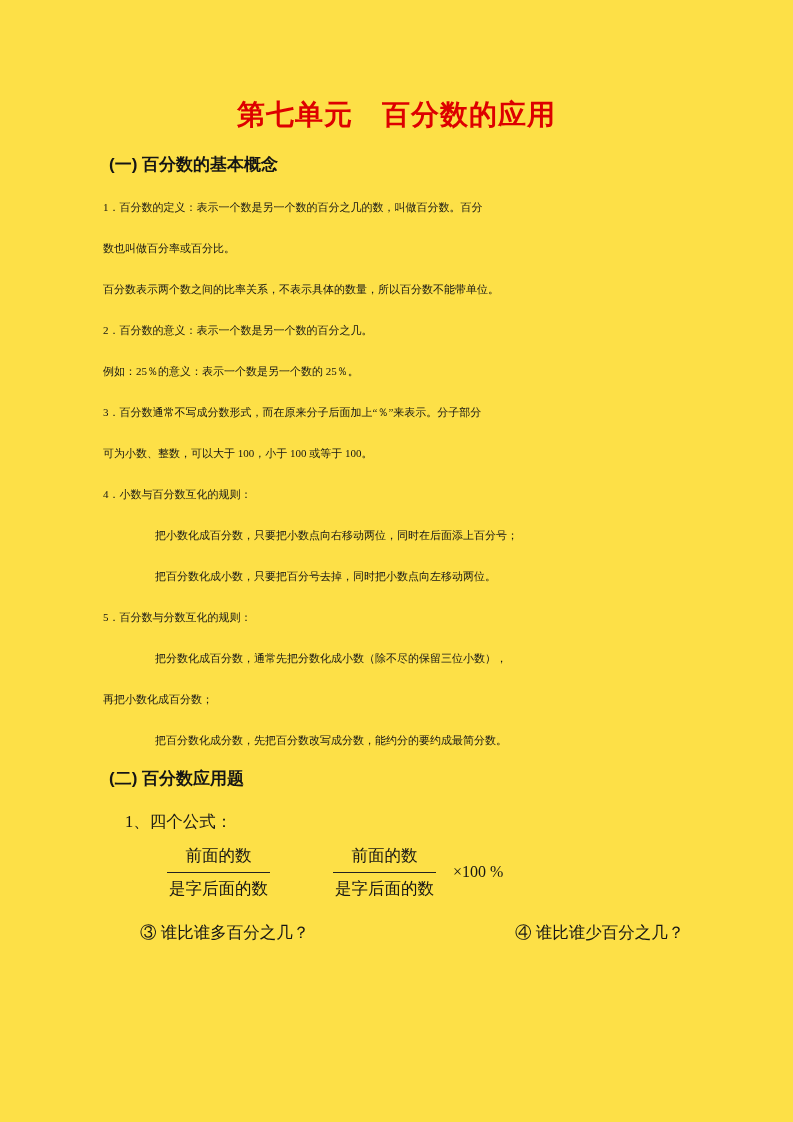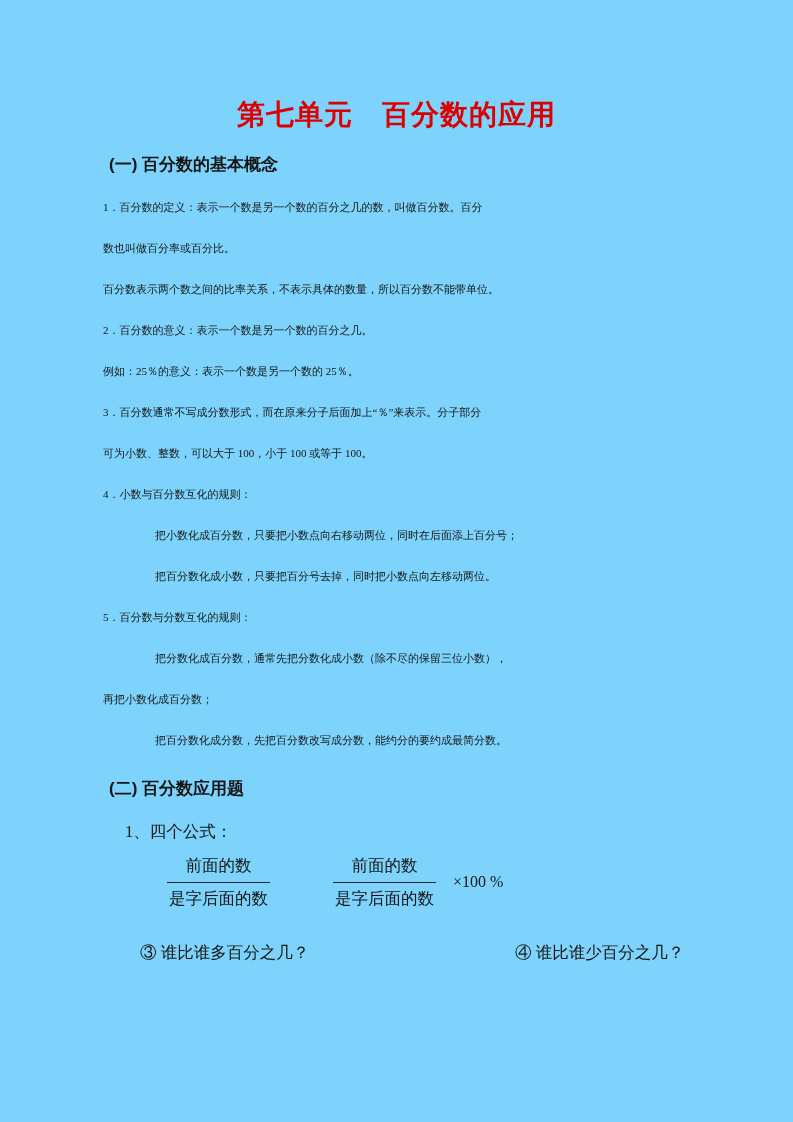--- a/index.html
+++ b/index.html
@@ -6,21 +6,21 @@
   body {
     width: 793px; height: 1122px;
     background: #ffffff;
     font-family: "Liberation Serif", serif;
     color: #151515;
     overflow: hidden;
   }
   .page {
     position: relative;
     width: 793px; height: 1122px;
-    background: #7dd3fc;
+    background: #fde047;
     overflow: hidden;
   }
   .doc-title {
     margin: 94px 0 0 0;
     text-align: center;
     font-family: "Liberation Sans", sans-serif;
     font-weight: bold;
     font-size: 28px;
     line-height: 42px;
     letter-spacing: 1px;
@@ -29,21 +29,21 @@
   .content { padding: 0 96px 0 103px; }
   .section-heading {
     font-family: "Liberation Sans", sans-serif;
     font-weight: bold;
     font-size: 17px;
     line-height: 20px;
     margin-left: 6px;
     white-space: nowrap;
   }
   .heading-1 { margin-top: 19px; }
-  .heading-2 { margin-top: 18px; }
+  .heading-2 { margin-top: 8px; }
   .lines { margin-top: 12px; }
   .line {
     height: 41px; line-height: 41px;
     font-size: 11px;
     white-space: nowrap;
   }
   .line.indent { padding-left: 52px; }
   .intro-line {
     margin-top: 12px; margin-left: 22px;
     height: 41px; line-height: 41px;
@@ -64,21 +64,21 @@
   .frac {
     display: inline-flex; flex-direction: column; align-items: center;
     font-size: 16.5px; line-height: 20px;
   }
   .frac .num { padding: 0 2px 6px 2px; }
   .frac .den { border-top: 1.5px solid #222; padding: 6px 2px 0 2px; }
   .frac-2 { margin-left: 55px; }
   .multiplier { margin-left: 9px; font-size: 16px; }
   .q34-row { position: relative; height: 41px; margin-top: 4px; }
   .q34-row span {
-    position: absolute; top: 12px;
+    position: absolute; top: 2px;
     line-height: 41px; font-size: 16.5px; white-space: nowrap;
   }
   .q3 { left: 37px; }
   .q4 { left: 412px; }
 </style>
 </head>
 <body>
 
 <div class="page">
 

